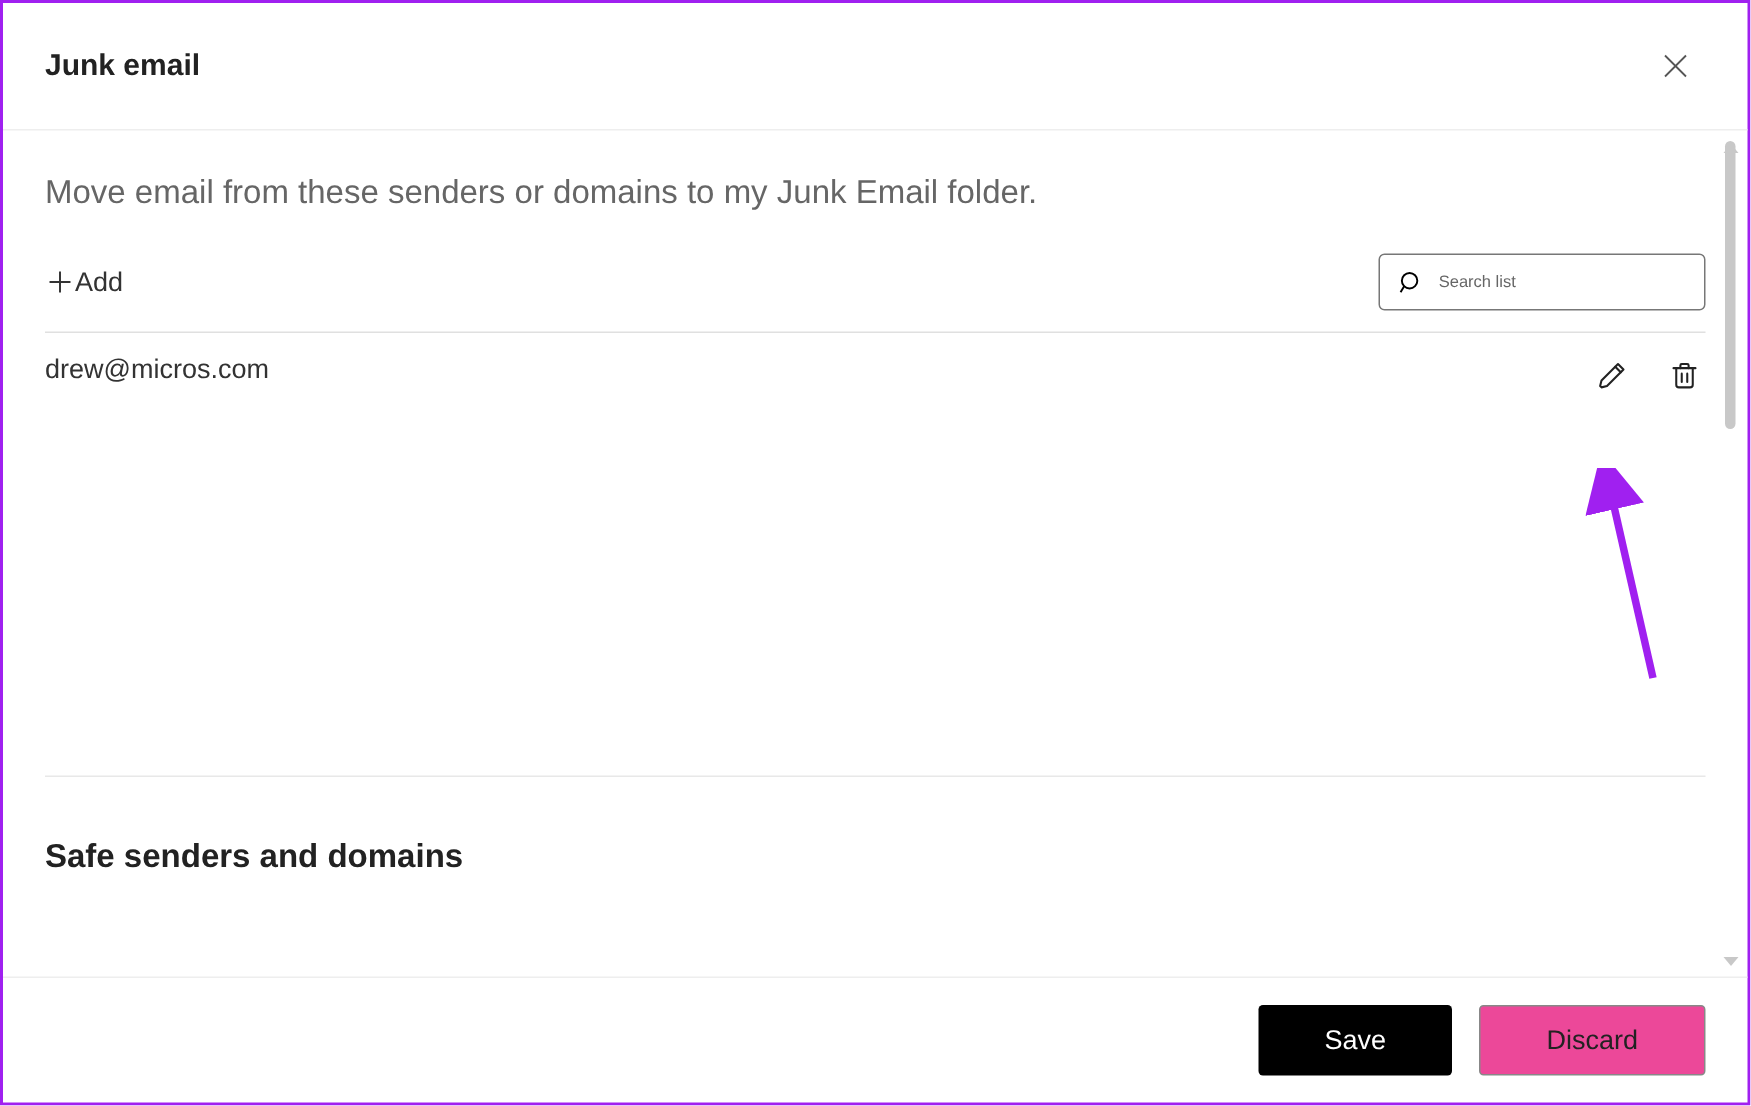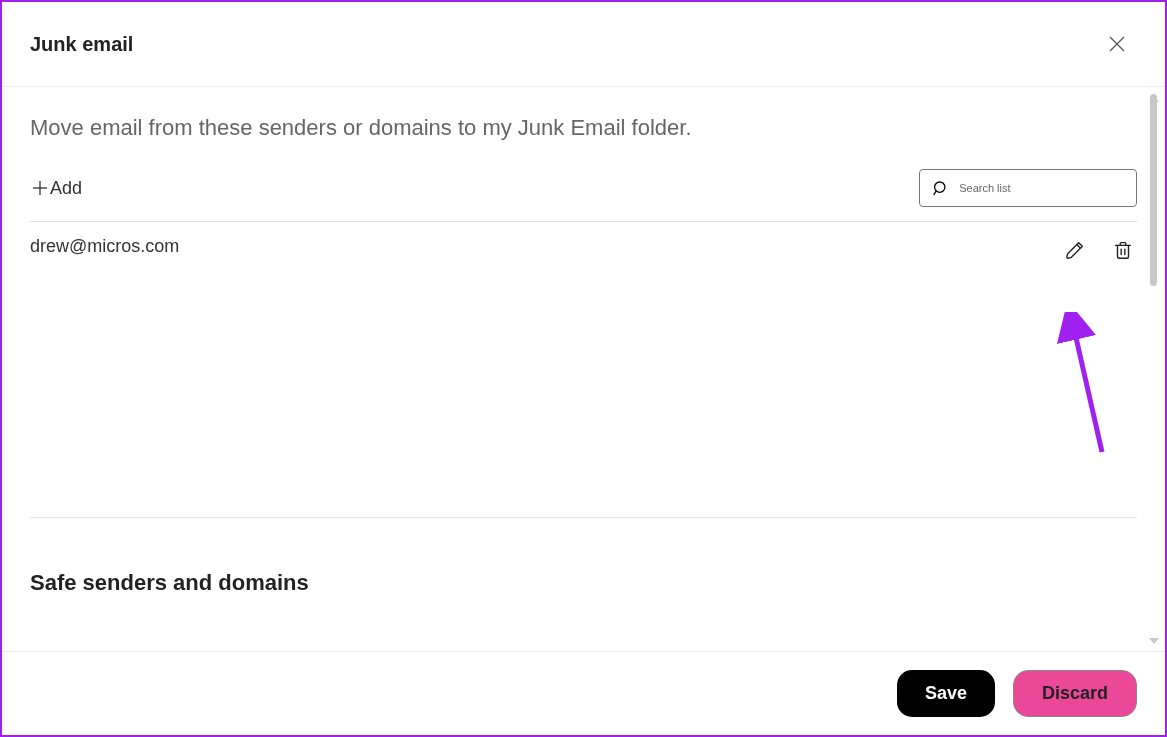--- a/index.html
+++ b/index.html
@@ -122,35 +122,35 @@
   border: none;
   cursor: pointer;
   width: 28px;
   height: 28px;
   display: flex;
   align-items: center;
   justify-content: center;
   color: #222;
 }
 .section2 {
-  margin-top: 52px;
+  margin-top: 40px;
 }
 .footer {
   display: flex;
   justify-content: flex-end;
   gap: 18px;
   padding: 18px 28px;
   border-top: 1px solid #eee;
 }
 .btn {
   font-size: 18px;
-  padding: 12px 28px;
-  border-radius: 15px;
-  cursor: pointer;
-  font-weight: 700;
+  padding: 12px 44px;
+  border-radius: 3px;
+  cursor: pointer;
+  font-weight: 400;
 }
 .btn-primary {
   background: #000;
   color: #fff;
   border: none;
 }
 .btn-secondary {
   background: #ec4899;
   color: #222;
   border: 1px solid #888;

